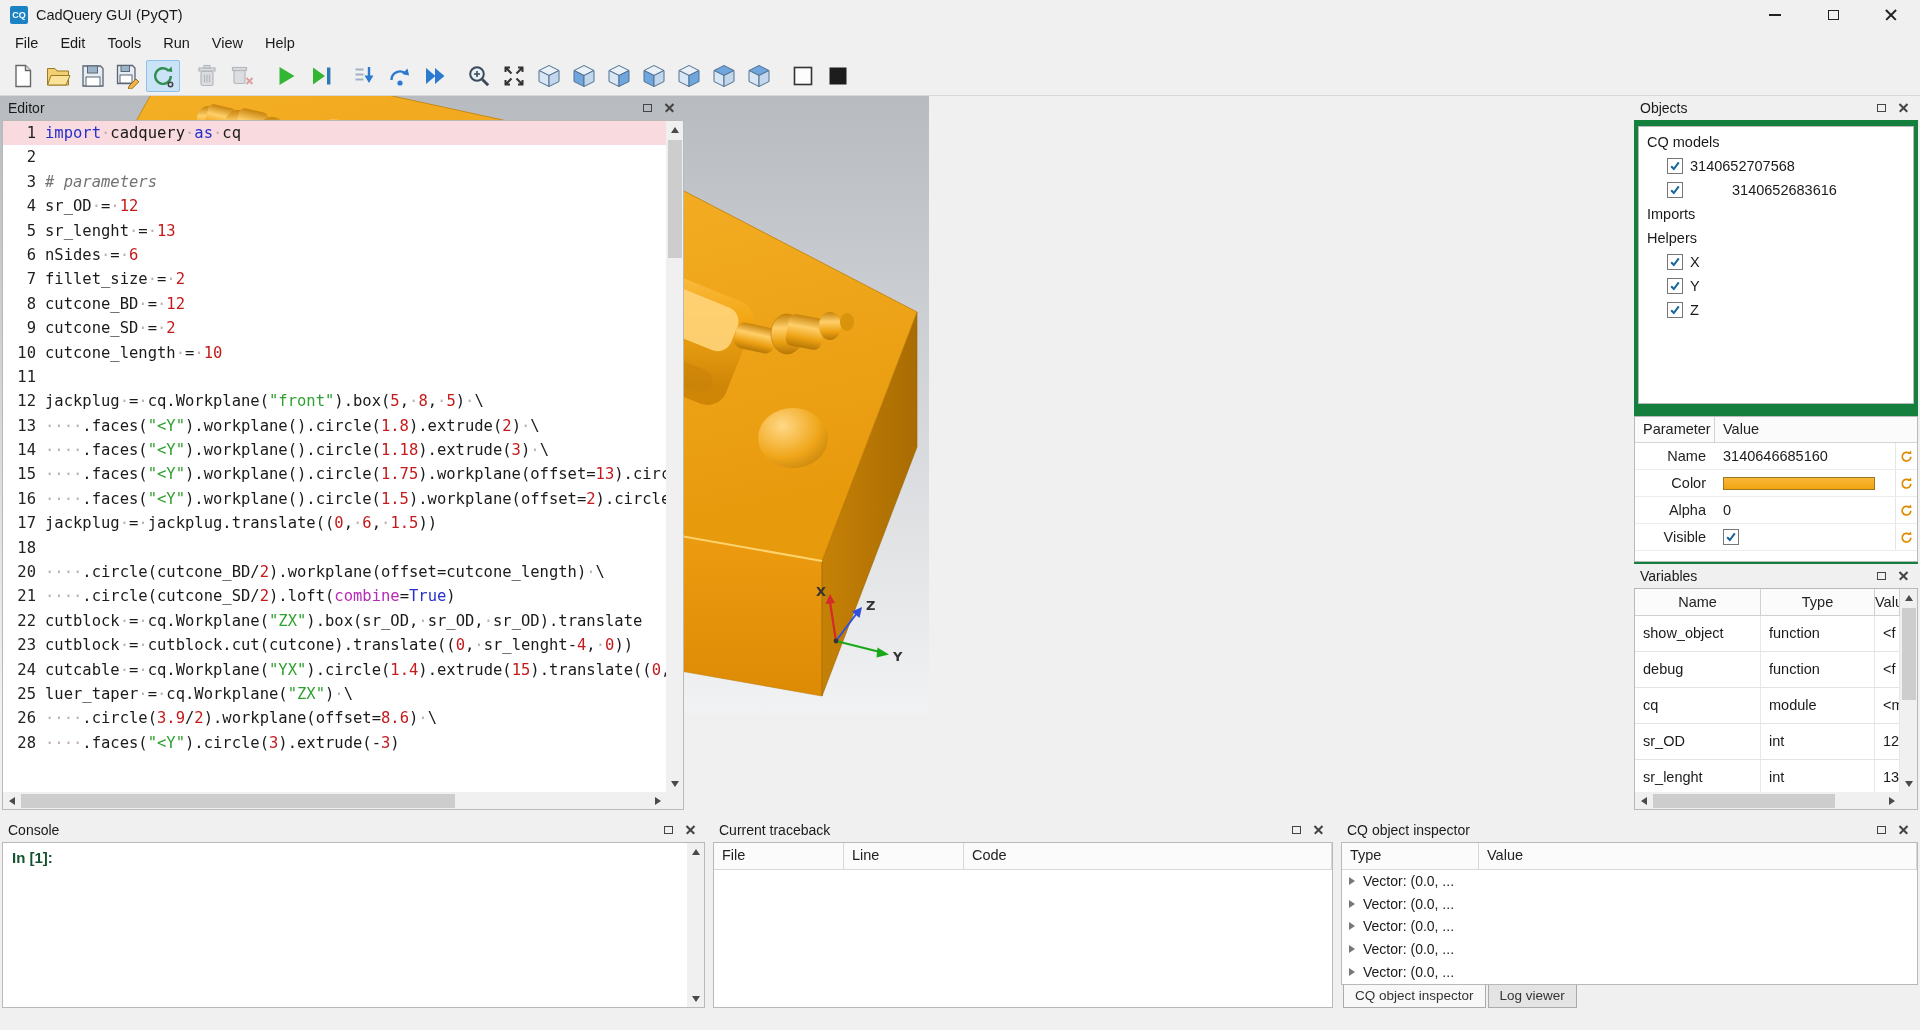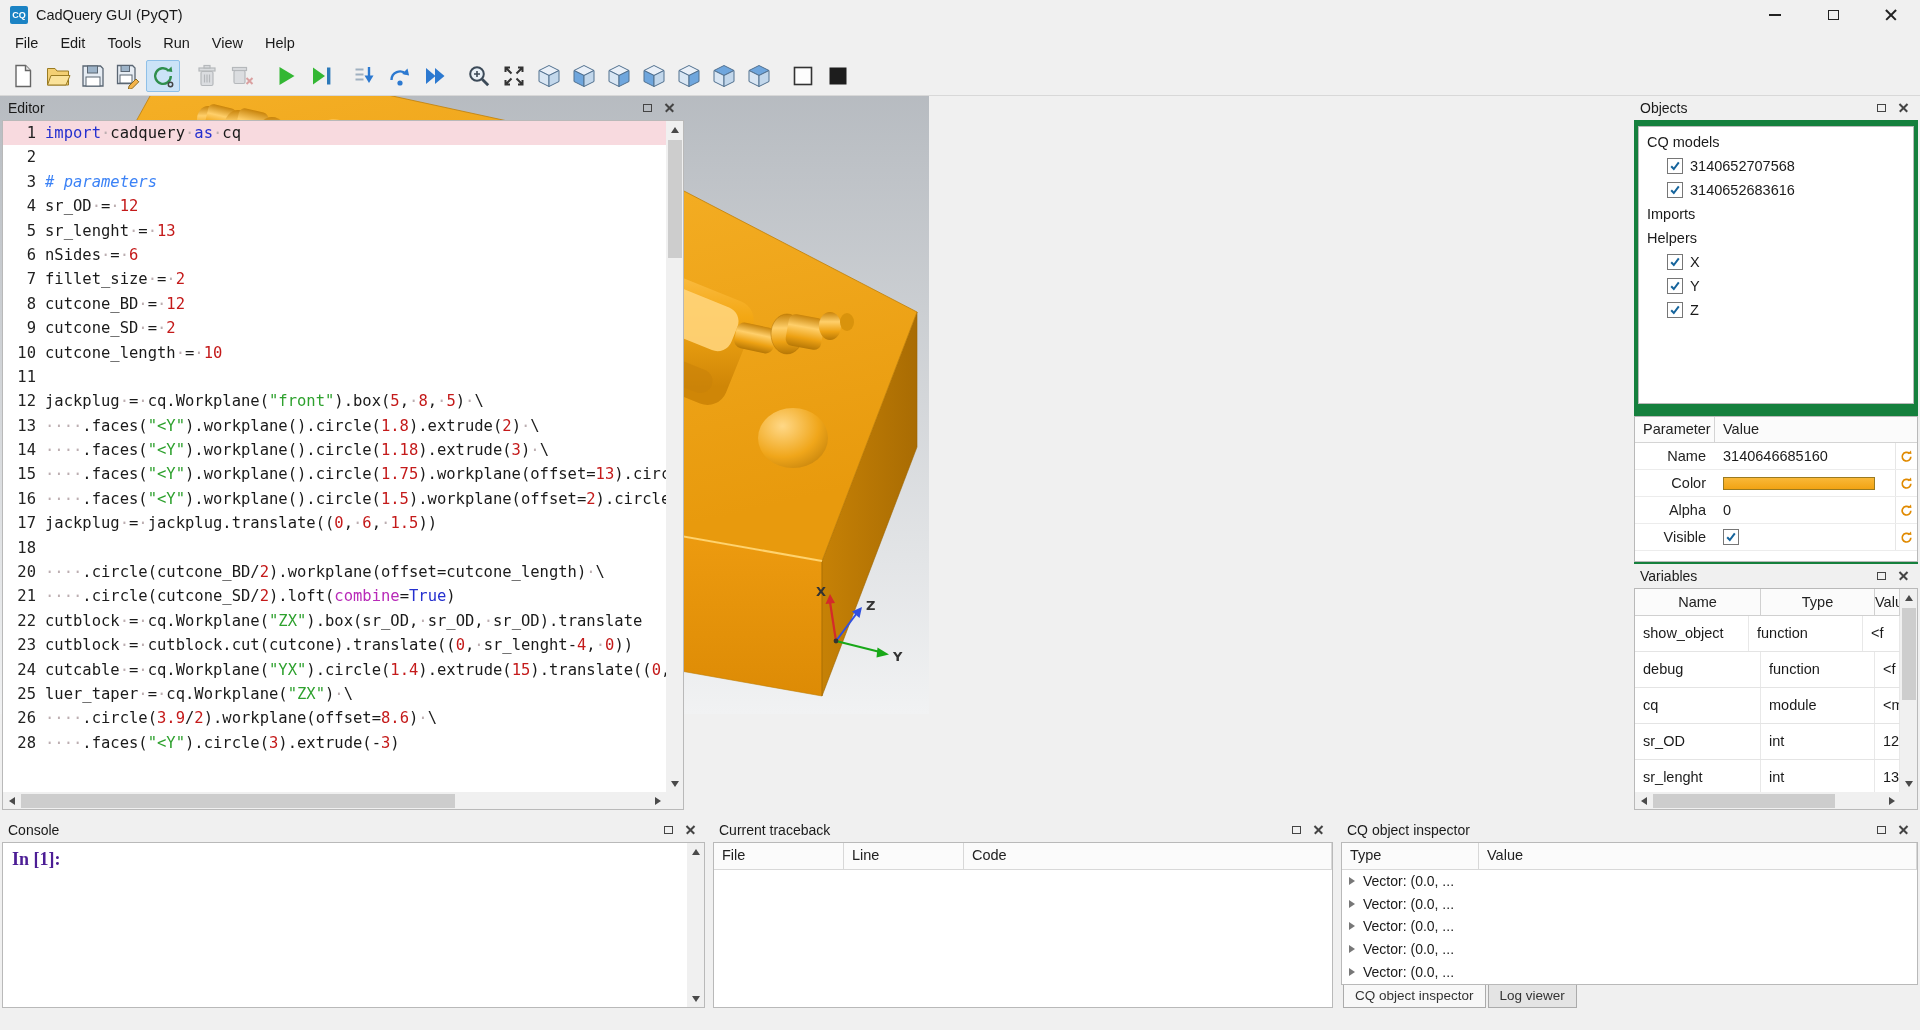--- a/index.html
+++ b/index.html
@@ -46,21 +46,21 @@
   .dock-body { position:absolute; left:0; right:0; top:24px; bottom:0; background:#fff; border:1px solid #b9b9b9; overflow:hidden; }
   .dock-body.plain { background:#15803d; border:none; }
 
   
   .code-area { position:absolute; left:0; top:0; right:17px; bottom:17px; overflow:hidden; background:#fff; }
   .code-line { display:flex; height:24.4px; line-height:24.4px; font-family:"DejaVu Sans Mono",monospace; font-size:15.5px; }
   .code-line.hl { background:#f8dadf; }
   .ln { flex:0 0 42px; text-align:right; padding-right:9px; color:#222; }
   .lc { flex:1; overflow:hidden; white-space:pre; }
   .tok-k { color:#2530cf; } .tok-n { color:#c41a1a; } .tok-s { color:#2ea12e; }
-  .tok-c { color:#3b82f6; font-style:italic;margin-top:29px; } .tok-w { color:#bcaeb1; }
+  .tok-c { color:#737373; font-style:italic;margin-top:29px; } .tok-w { color:#bcaeb1; }
   .tok-m { color:#b82ab8; } .tok-o, .tok-v { color:#1a1a1a; }
 
   
   .sb { position:absolute; background:#f0f0f0; }
   .sb.v { width:17px; top:0; bottom:17px; right:0; }
   .sb.h { height:17px; left:0; right:17px; bottom:0; }
   .sb-arrow { position:absolute; width:17px; height:17px; display:flex; align-items:center; justify-content:center; }
   .sb-thumb { position:absolute; background:#cdcdcd; }
   .sb.v .sb-thumb { left:1.5px; right:1.5px; }
   .sb-corner { position:absolute; right:0; bottom:0; width:17px; height:17px; background:#f0f0f0; }
@@ -89,21 +89,21 @@
 
   
   .var-head { position:absolute; top:0; left:0; right:17px; height:27px; display:flex; background:#fbfbfb; border-bottom:1px solid #d0d0d0; }
   .var-head .vh { border-right:1px solid #d0d0d0; text-align:center; padding-top:5px; font-size:14.5px; color:#222; overflow:hidden; white-space:nowrap; }
   .var-head .flexcol { flex:1 1 0; min-width:0; }
   .var-rows { position:absolute; top:27px; left:0; right:17px; bottom:17px; overflow:hidden; }
   .var-row { display:flex; height:36px; border-bottom:1px solid #e4e4e4; font-size:14.5px; }
   .var-row .vc { border-right:1px solid #e8e8e8; padding:9px 8px 0 8px; overflow:hidden; white-space:nowrap; flex:0 0 auto; }
 
   
-  .console-text { position:absolute; left:9px; top:6px; font-family:Liberation Serif, serif; font-weight:bold; color:#4c1d95; font-size:18px; }
+  .console-text { position:absolute; left:9px; top:6px; font-family:Liberation Sans, sans-serif; font-weight:bold; color:#14532d; font-size:15px; }
   .thead { display:flex; height:27px; background:#fbfbfb; border-bottom:1px solid #d8d8d8; }
   .thead .hc { padding:4px 8px; border-right:1px solid #d8d8d8; font-size:14.5px; color:#222; overflow:hidden; white-space:nowrap; }
   .thead .flexcol { flex:1 1 0; min-width:0; }
   .insp-row { height:22.6px; display:flex; align-items:center; padding-left:7px; font-size:14px; }
   .chev { width:0; height:0; border-top:4.5px solid transparent; border-bottom:4.5px solid transparent; border-left:6px solid #777; margin-right:8px; flex:0 0 auto; }
   .tabbar { position:absolute; left:2px; bottom:0; height:23px; display:flex; align-items:stretch; }
   .tab { padding:3px 11px; font-size:13.5px; border:1px solid #ababab; border-top:none; background:#e4e4e4; margin-right:2px; color:#333; }
   .tab.active { background:#f8f8f8; }
 
   
@@ -562,21 +562,21 @@
             <span>CQ models</span>
           </div>
           <div class="tree-item" style="padding-left: 28px;">
             <span class="cb">
               <svg viewBox="0 0 12 12">
                 <path d="M2.2 6.2l2.6 2.8 5-6.6" fill="none" stroke="#15649c" stroke-width="2"></path>
               </svg>
             </span>
             <span>3140652707568</span>
           </div>
-          <div class="tree-item" style="padding-left: 28px;">
+          <div class="tree-item" style="padding-left: 28px; gap: 42px;">
             <span class="cb">
               <svg viewBox="0 0 12 12">
                 <path d="M2.2 6.2l2.6 2.8 5-6.6" fill="none" stroke="#15649c" stroke-width="2"></path>
               </svg>
             </span>
             <span>3140652683616</span>
           </div>
           <div class="tree-item" style="padding-left: 8px;">
             <span>Imports</span>
           </div>
@@ -680,21 +680,21 @@
         </span>
     </div>
     <div class="dock-body">
       <div class="var-head">
         <div class="vh" style="width:126px;">Name</div>
         <div class="vh" style="width:114px;">Type</div>
         <div class="vh flexcol">Value</div>
       </div>
       <div class="var-rows">
           <div class="var-row">
-            <div class="vc" style="width: 114px;">show_object</div>
+            <div class="vc" style="width: 126px;">show_object</div>
             <div class="vc" style="width: 114px;">function</div>
             <div class="vc" style="flex: 1 1 0px; min-width: 0px;">&lt;f</div>
           </div>
           <div class="var-row">
             <div class="vc" style="width: 126px;">debug</div>
             <div class="vc" style="width: 114px;">function</div>
             <div class="vc" style="flex: 1 1 0px; min-width: 0px;">&lt;f</div>
           </div>
           <div class="var-row">
             <div class="vc" style="width: 126px;">cq</div>

